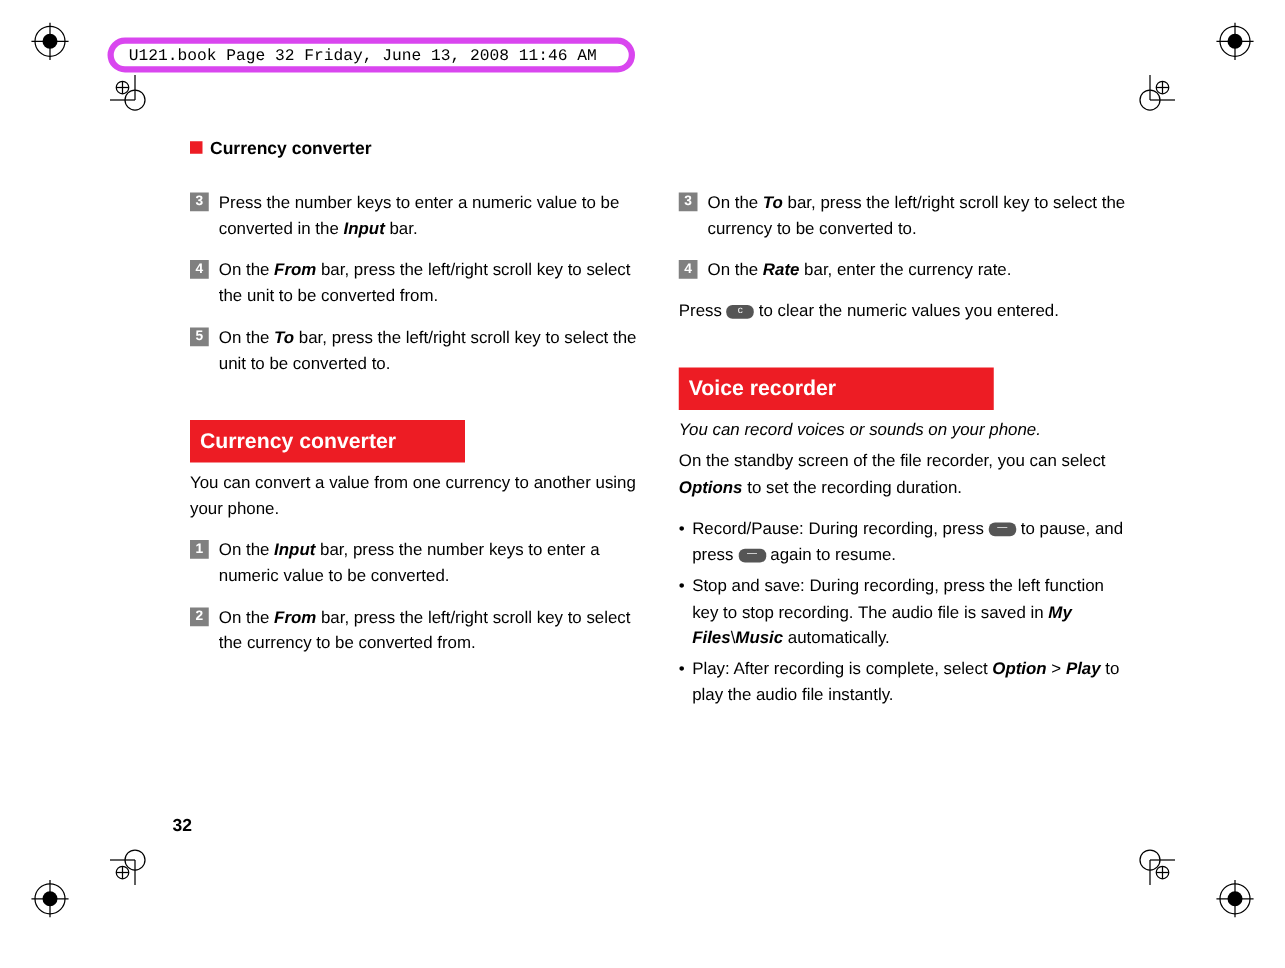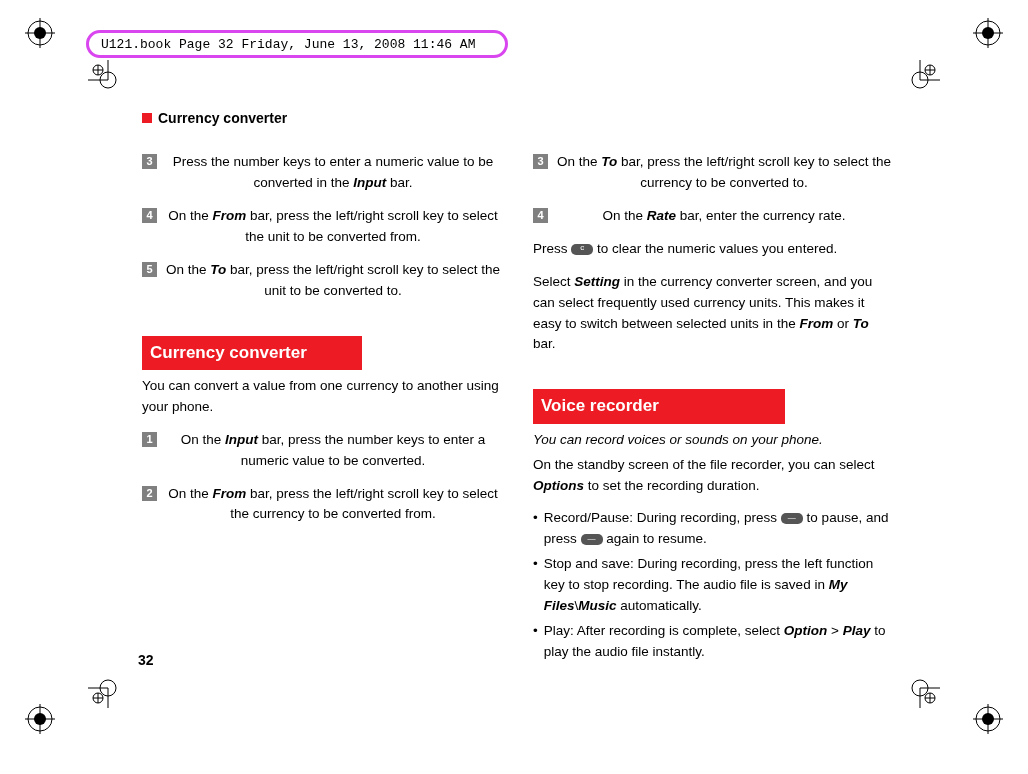--- a/index.html
+++ b/index.html
@@ -21,31 +21,31 @@
     position: absolute;
     width: 30px;
     height: 30px;
   }
   .header-line {
     position: absolute;
     left: 86px;
     top: 30px;
     width: 422px;
     height: 28px;
-    border: 3px solid #d946ef;
+    border: 5px solid #d946ef;
     border-radius: 14px;
     display: flex;
     align-items: center;
     padding-left: 12px;
     font-family: "Courier New", monospace;
     font-size: 13px;
   }
   .page {
     position: absolute;
-    left: 142px;
+    left: 152px;
     top: 110px;
     width: 750px;
   }
   .section-title-row {
     display: flex;
     align-items: center;
     gap: 6px;
     margin-bottom: 26px;
   }
   .red-sq {
@@ -77,21 +77,21 @@
     width: 15px;
     height: 15px;
     font-size: 11px;
     font-weight: bold;
     display: flex;
     align-items: center;
     justify-content: center;
     flex-shrink: 0;
     margin-top: 2px;
   }
-  .step-text { flex: 1; text-align: center; }
+  .step-text { flex: 1; }
   .para { margin-bottom: 12px; }
   .heading-bar {
     background: #ed1c24;
     color: #fff;
     font-weight: bold;
     font-size: 17px;
     padding: 4px 8px;
     margin-top: 18px;
     margin-bottom: 6px;
     display: inline-block;
@@ -259,23 +259,20 @@
         <div class="step-num">3</div>
         <div class="step-text"><span>On the </span><b>To</b><span> bar, press the left/right scroll key to select the currency to be converted to.</span></div>
       </div>
       <div class="step">
         <div class="step-num">4</div>
         <div class="step-text"><span>On the </span><b>Rate</b><span> bar, enter the currency rate.</span><br></div>
       </div>
       <div class="para">
         <span>Press </span><span class="key-icon key-c"></span><span> to clear the numeric values you entered.</span>
       </div>
-      <div class="para">
-        <span>Select </span><b>Setting</b><span> in the currency converter screen, and you can select frequently used currency units. This makes it easy to switch between selected units in the </span><b>From</b><span> or </span><b>To</b><span> bar.</span>
-      </div>
 
       <div class="heading-wrap"><div class="heading-bar" style="width:252px;">Voice recorder</div></div>
       <div class="para" style="margin-bottom:4px;font-style:italic;">You can record voices or sounds on your phone.</div>
       <div class="para">
         <span>On the standby screen of the file recorder, you can select </span><b>Options</b><span> to set the recording duration.</span>
       </div>
       <div class="bullet-item">
         <div class="bullet-dot">•</div>
         <div><span>Record/Pause:  During recording, press </span><span class="key-icon key-dash"></span><span> to pause, and press </span><span class="key-icon key-dash"></span><span> again to resume.</span></div>
       </div>

